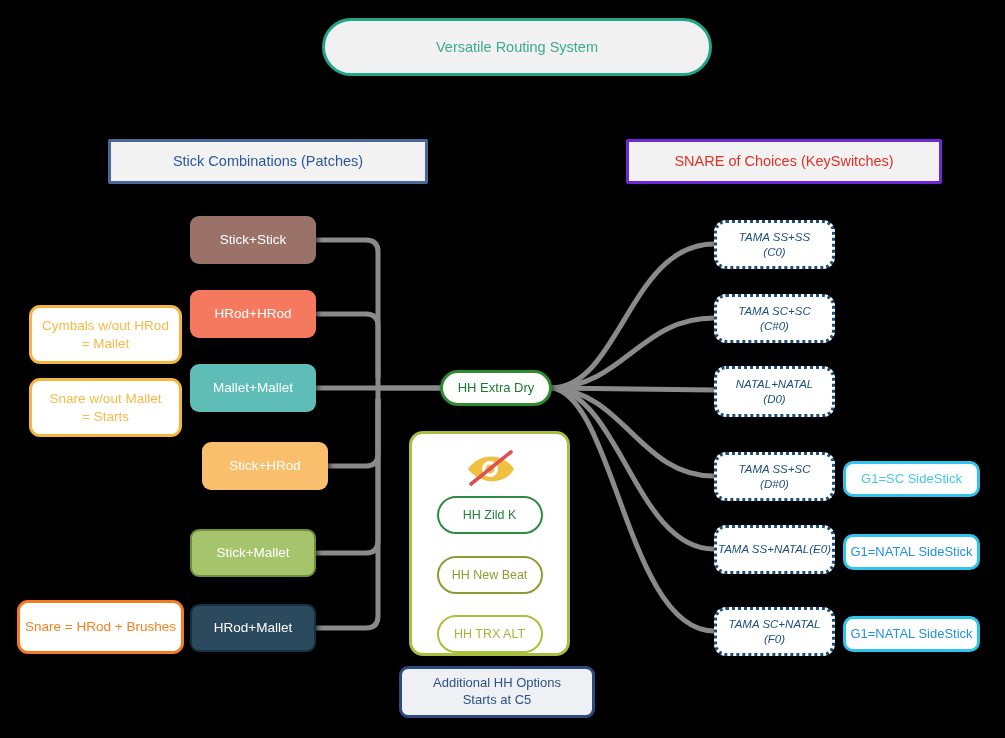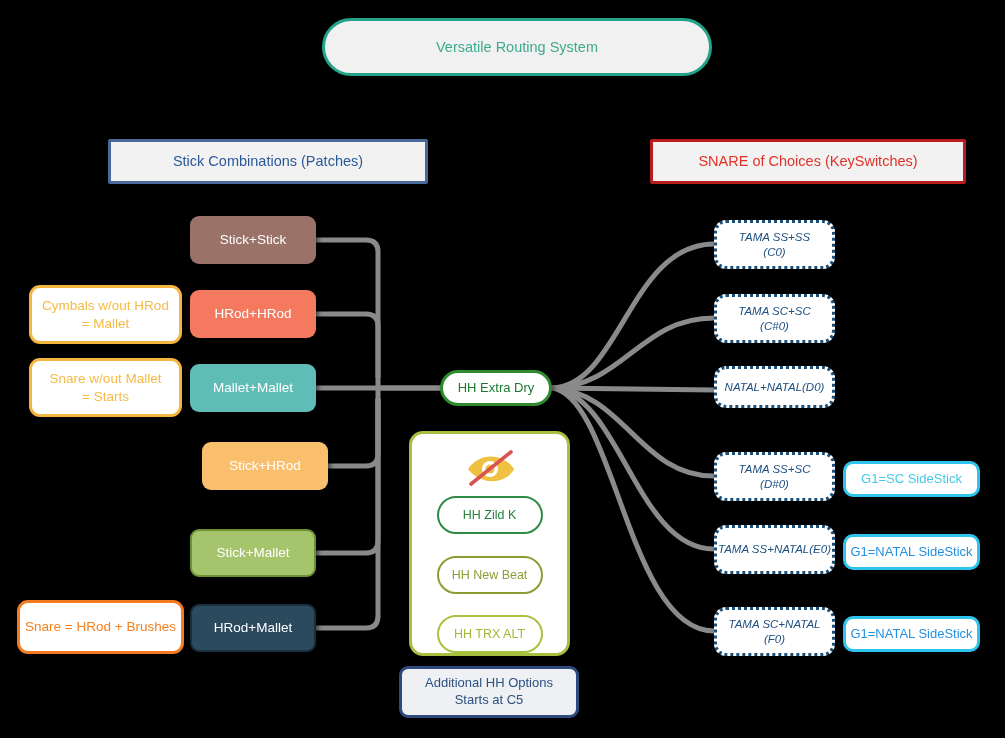--- a/index.html
+++ b/index.html
@@ -48,21 +48,21 @@
   }
 
   
   .header-node {
     background: #f2f2f2;
     font-size: 14.5px;
     border-radius: 2px;
     box-shadow: 2px 3px 5px rgba(0,0,0,0.55);
   }
   .header-left  { border: 3px solid #4a699b; color: #2a5999; }
-  .header-right { border: 3px solid #b91c1c; color: #e03127; margin-left: 24px; }
+  .header-right { border: 3px solid #6d28d9; color: #e03127; }
 
   
   .patch {
     border-radius: 9px;
     color: #ffffff;
     font-size: 13.5px;
     box-shadow: 2px 3px 5px rgba(0,0,0,0.6);
   }
   .p-stickstick   { background: #9a7268; }
   .p-hrodhrod     { background: #f4795f; }
@@ -72,21 +72,21 @@
   .p-hrodmallet   { background: #2b4a5e; border: 2px solid #16303f; }
 
   
   .note {
     background: #ffffff;
     border-radius: 11px;
     font-size: 13.5px;
     box-shadow: 2px 3px 5px rgba(0,0,0,0.55);
   }
   .note-amber  { border: 3px solid #f5b githubfix; }
-  .note-amber  { border: 3px solid #f5b640; color: #f6ba45; }
+  .note-amber  { border: 3px solid #f5b640; color: #f6ba45; margin-top: 20px; }
   .note-orange { border: 3px solid #f47b20; color: #f4801f; }
 
   
   .hub-node {
     border: 3px solid #2e8b2e;
     background: #ffffff;
     border-radius: 22px;
     color: #1b7a32;
     font-size: 13px;
     box-shadow: 2px 3px 5px rgba(0,0,0,0.6);
@@ -262,36 +262,36 @@
 
     <div class="pill pill-2" style="top:122px;">
       <span>HH New Beat</span>
     </div>
 
     <div class="pill pill-3" style="top:181px;">
       <span>HH TRX ALT</span>
     </div>
   </div>
 
-  <div class="node footer-node" style="left:399px; top:666px; width:180px; height:52px; flex-direction:column;">
+  <div class="node footer-node" style="left:399px; top:666px; width:196px; height:52px; flex-direction:column;">
     <span>Additional HH Options</span>
     <span class="ln2">Starts at C5</span>
   </div>
 
   <div class="node ks" style="left:714px; top:220px; width:121px; height:49px; flex-direction:column;">
     <span>TAMA SS+SS</span>
     <span class="ln2">(C0)</span>
   </div>
 
   <div class="node ks" style="left:714px; top:294px; width:121px; height:49px; flex-direction:column;">
     <span>TAMA SC+SC</span>
     <span class="ln2">(C#0)</span>
   </div>
 
-  <div class="node ks" style="left:714px; top:366px; width:121px; height:42px; flex-direction:row;text-align:right;">
+  <div class="node ks" style="left:714px; top:366px; width:121px; height:51px; flex-direction:column;text-align:right;">
     <span>NATAL+NATAL</span>
     <span class="ln2">(D0)</span>
   </div>
 
   <div class="node ks" style="left:714px; top:452px; width:121px; height:49px; flex-direction:column;">
     <span>TAMA SS+SC</span>
     <span class="ln2">(D#0)</span>
   </div>
 
   <div class="node ks" style="left:714px; top:525px; width:121px; height:49px; flex-direction:row;">

